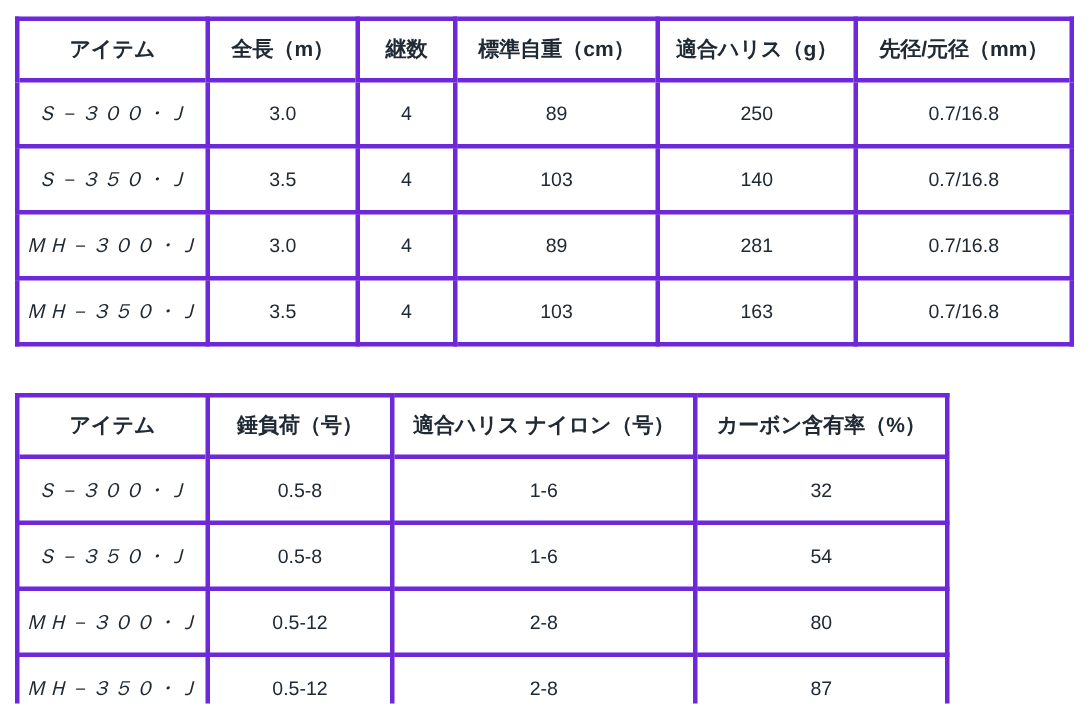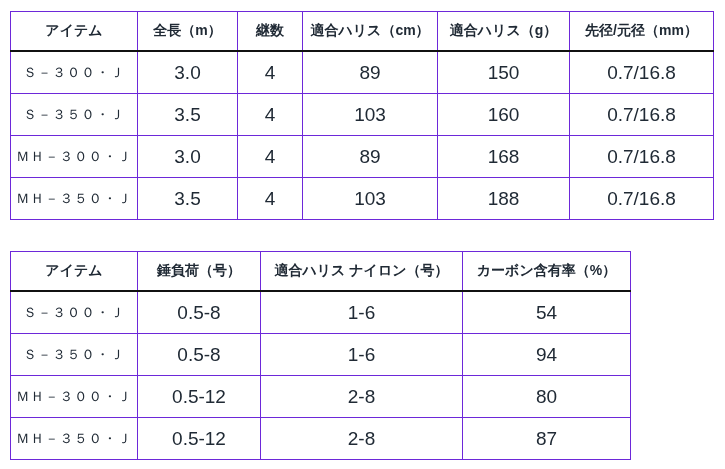--- a/index.html
+++ b/index.html
@@ -18,41 +18,42 @@
     padding: 11px 0 0 10px;
   }
   table {
     border-collapse: collapse;
     table-layout: fixed;
     background: #ffffff;
   }
   table.t1 { width: 703px; }
   table.t2 { width: 620px; margin-top: 31px; }
   th, td {
-    border: 1px solid #6d28d9;
+    border: 3px solid #6d28d9;
     text-align: center;
     vertical-align: middle;
     padding: 0;
     overflow: hidden;
     white-space: nowrap;
   }
   th {
     height: 38px;
     font-size: 14px;
     font-weight: bold;
     border-bottom: 2px solid #111111;
   }
   td {
     height: 41px;
-    font-size: 19px;
+    font-size: 13px;
     font-weight: normal;
   }
   td.item {
     font-size: 13.5px;
     letter-spacing: 1px;
+    font-style: italic;
   }
 </style>
 </head>
 <body>
 
 <div class="wrap">
 
   <table class="t1">
     <colgroup>
       <col style="width:127px">
@@ -60,56 +61,56 @@
         <col style="width:65px">
       <col style="width:135px">
         <col style="width:132px">
         <col style="width:144px">
     </colgroup>
     <thead>
       <tr>
         <th>アイテム</th>
         <th>全長（m）</th>
         <th>継数</th>
-        <th>適合ハリス（cm）</th>
+        <th>標準自重（cm）</th>
         <th>適合ハリス（g）</th>
         <th>先径/元径（mm）</th>
       </tr>
     </thead>
     <tbody>
       <tr>
         <td class="item">Ｓ－３００・Ｊ</td>
         <td>3.0</td>
         <td>4</td>
         <td>89</td>
-        <td>150</td>
+        <td>250</td>
         <td>0.7/16.8</td>
       </tr>
       <tr>
         <td class="item">Ｓ－３５０・Ｊ</td>
         <td>3.5</td>
         <td>4</td>
         <td>103</td>
-        <td>160</td>
+        <td>140</td>
         <td>0.7/16.8</td>
       </tr>
       <tr>
         <td class="item">ＭＨ－３００・Ｊ</td>
         <td>3.0</td>
         <td>4</td>
         <td>89</td>
-        <td>168</td>
+        <td>281</td>
         <td>0.7/16.8</td>
       </tr>
       <tr>
         <td class="item">ＭＨ－３５０・Ｊ</td>
         <td>3.5</td>
         <td>4</td>
         <td>103</td>
-        <td>188</td>
+        <td>163</td>
         <td>0.7/16.8</td>
       </tr>
     </tbody>
   </table>
 
   <table class="t2">
     <colgroup>
       <col style="width:127px">
         <col style="width:123px">
         <col style="width:202px">
@@ -121,27 +122,27 @@
         <th>錘負荷（号）</th>
         <th>適合ハリス ナイロン（号）</th>
         <th>カーボン含有率（%）</th>
       </tr>
     </thead>
     <tbody>
       <tr>
         <td class="item">Ｓ－３００・Ｊ</td>
         <td>0.5-8</td>
         <td>1-6</td>
-        <td>54</td>
+        <td>32</td>
       </tr>
       <tr>
         <td class="item">Ｓ－３５０・Ｊ</td>
         <td>0.5-8</td>
         <td>1-6</td>
-        <td>94</td>
+        <td>54</td>
       </tr>
       <tr>
         <td class="item">ＭＨ－３００・Ｊ</td>
         <td>0.5-12</td>
         <td>2-8</td>
         <td>80</td>
       </tr>
       <tr>
         <td class="item">ＭＨ－３５０・Ｊ</td>
         <td>0.5-12</td>

